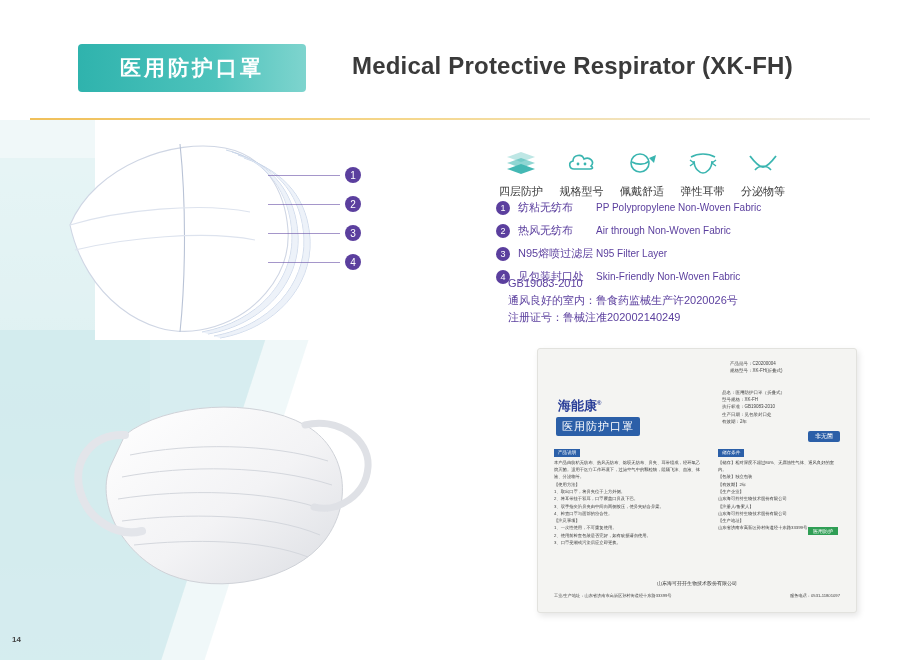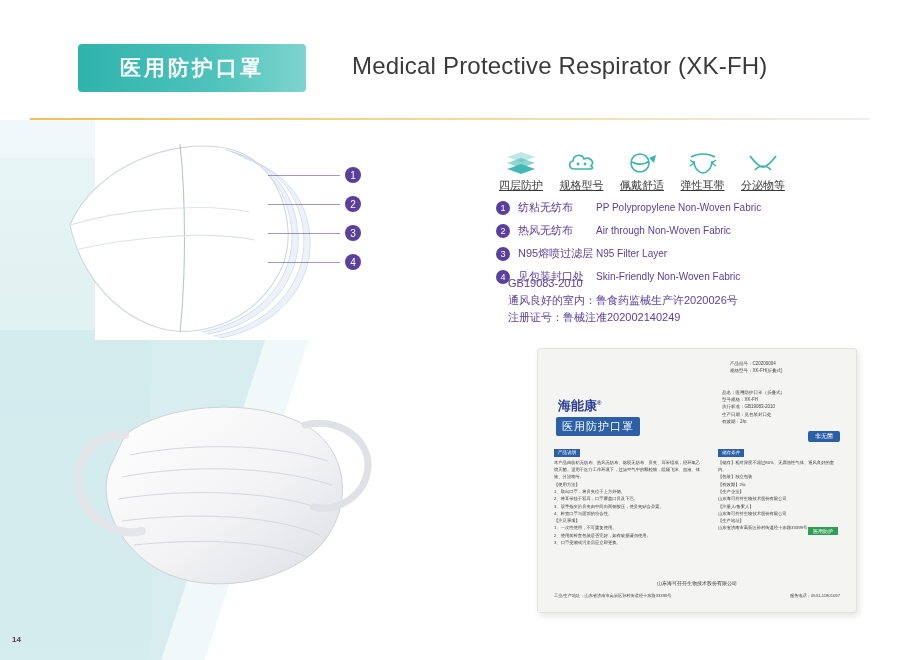--- a/index.html
+++ b/index.html
@@ -61,20 +61,21 @@
     font-size: 21px;
     letter-spacing: 3px;
     font-weight: bold;
   }
   .title-en {
     position: absolute;
     left: 352px; top: 52px;
     font-size: 24px;
     color: #3a3a3a;
     letter-spacing: .2px;
+    font-weight: bold;
   }
   .rule {
     position: absolute;
     left: 30px; top: 118px;
     width: 840px; height: 2px;
     background: linear-gradient(90deg, #f0c05a 0%, #f5d78c 45%, #efefef 100%);
   }
 
   
   .features {
@@ -87,25 +88,24 @@
   .feature {
     width: 58px;
     text-align: center;
   }
   .feature .ficon {
     height: 30px;
     display: flex; align-items: center; justify-content: center;
     color: #3ab5b0;
   }
   .feature .flabel {
-    margin-top: 0;
+    margin-top: 6px;
     font-size: 11px;
     color: #3a3a3a;
     white-space: nowrap;
-    text-decoration: underline;
   }
 
   
   .layers {
     position: absolute;
     left: 496px; top: 200px;
     width: 330px;
   }
   .layer-row {
     display: flex;

